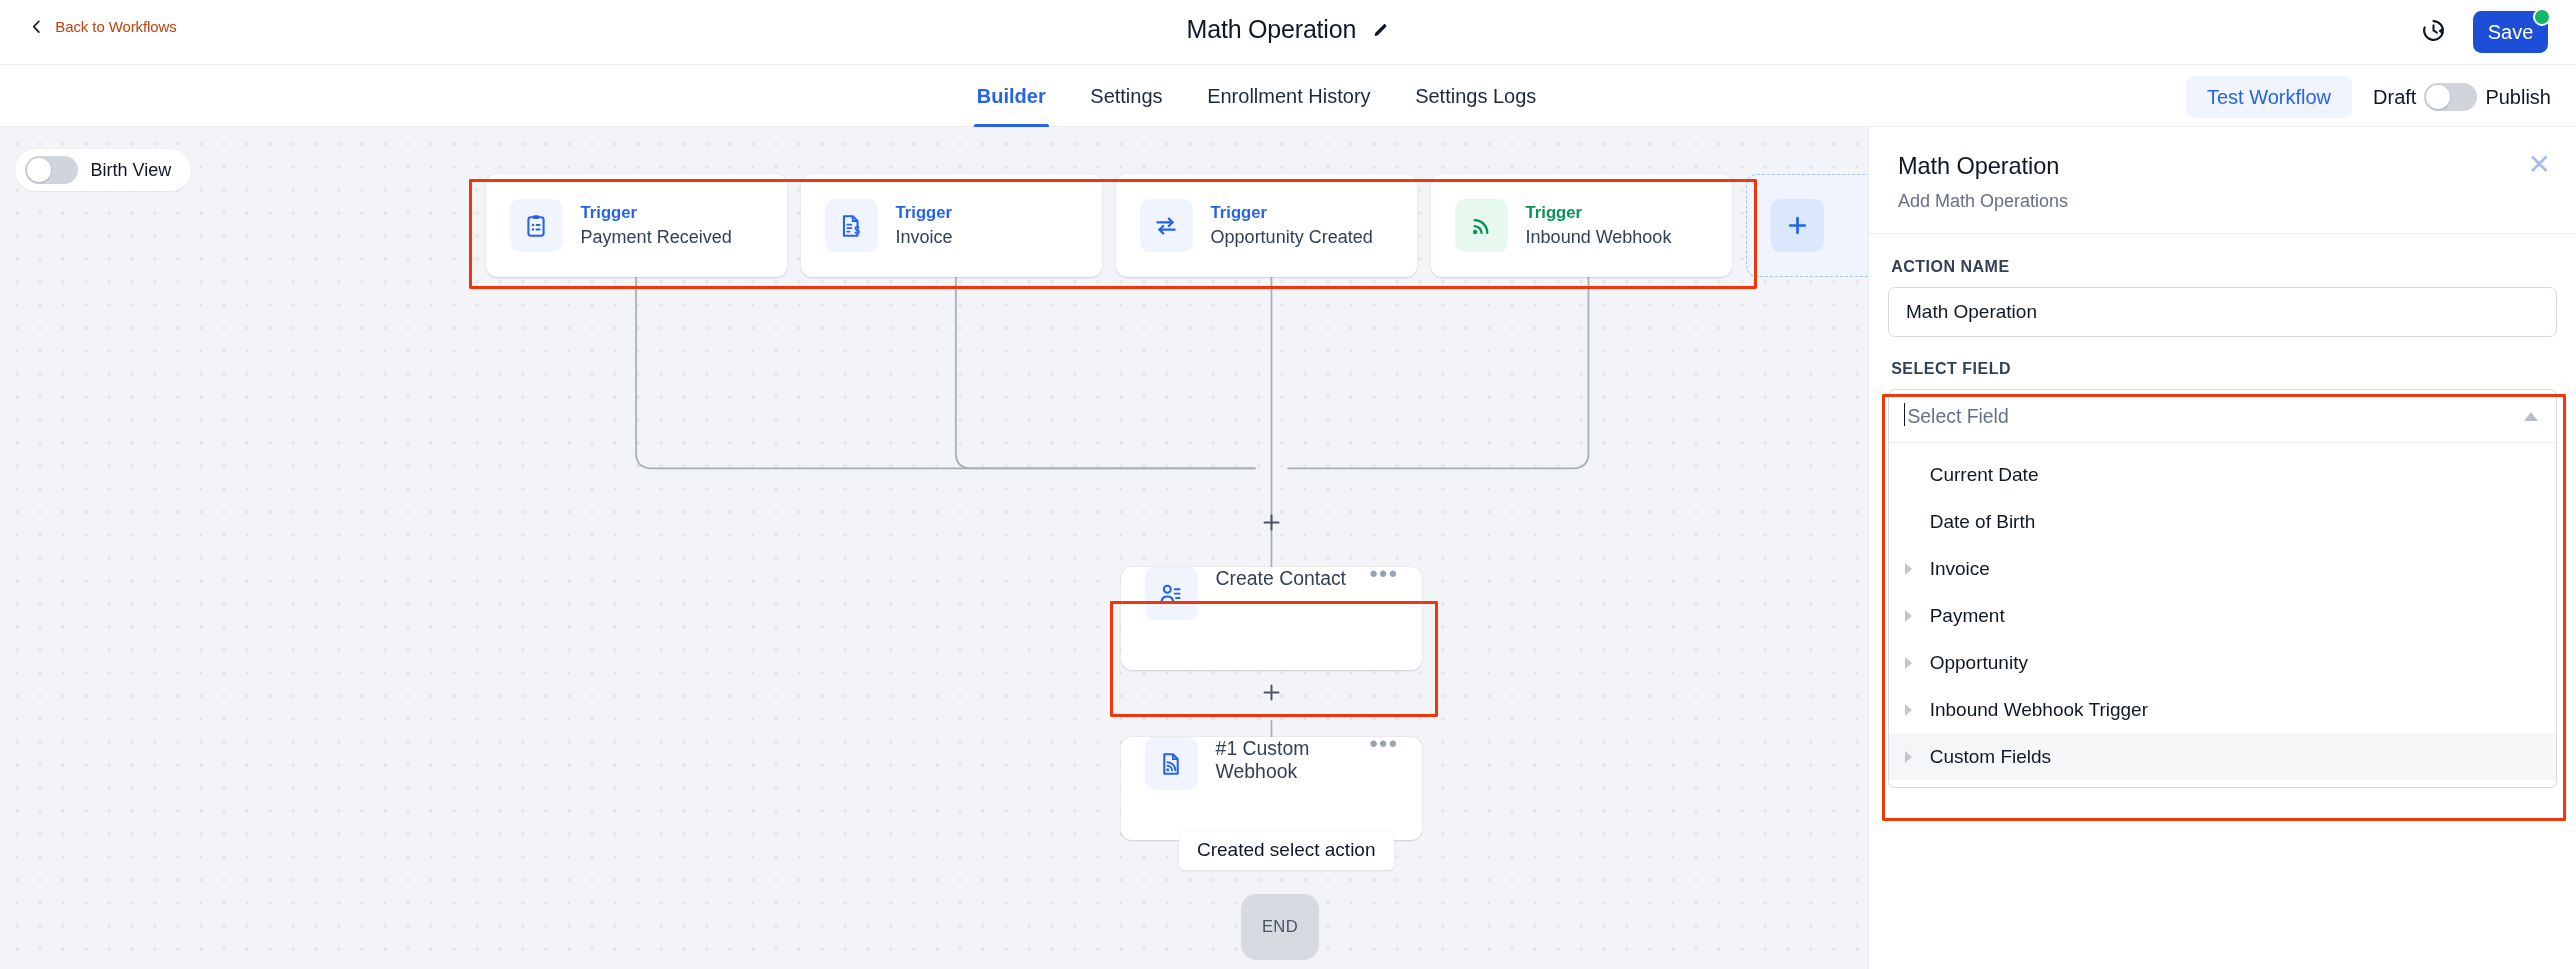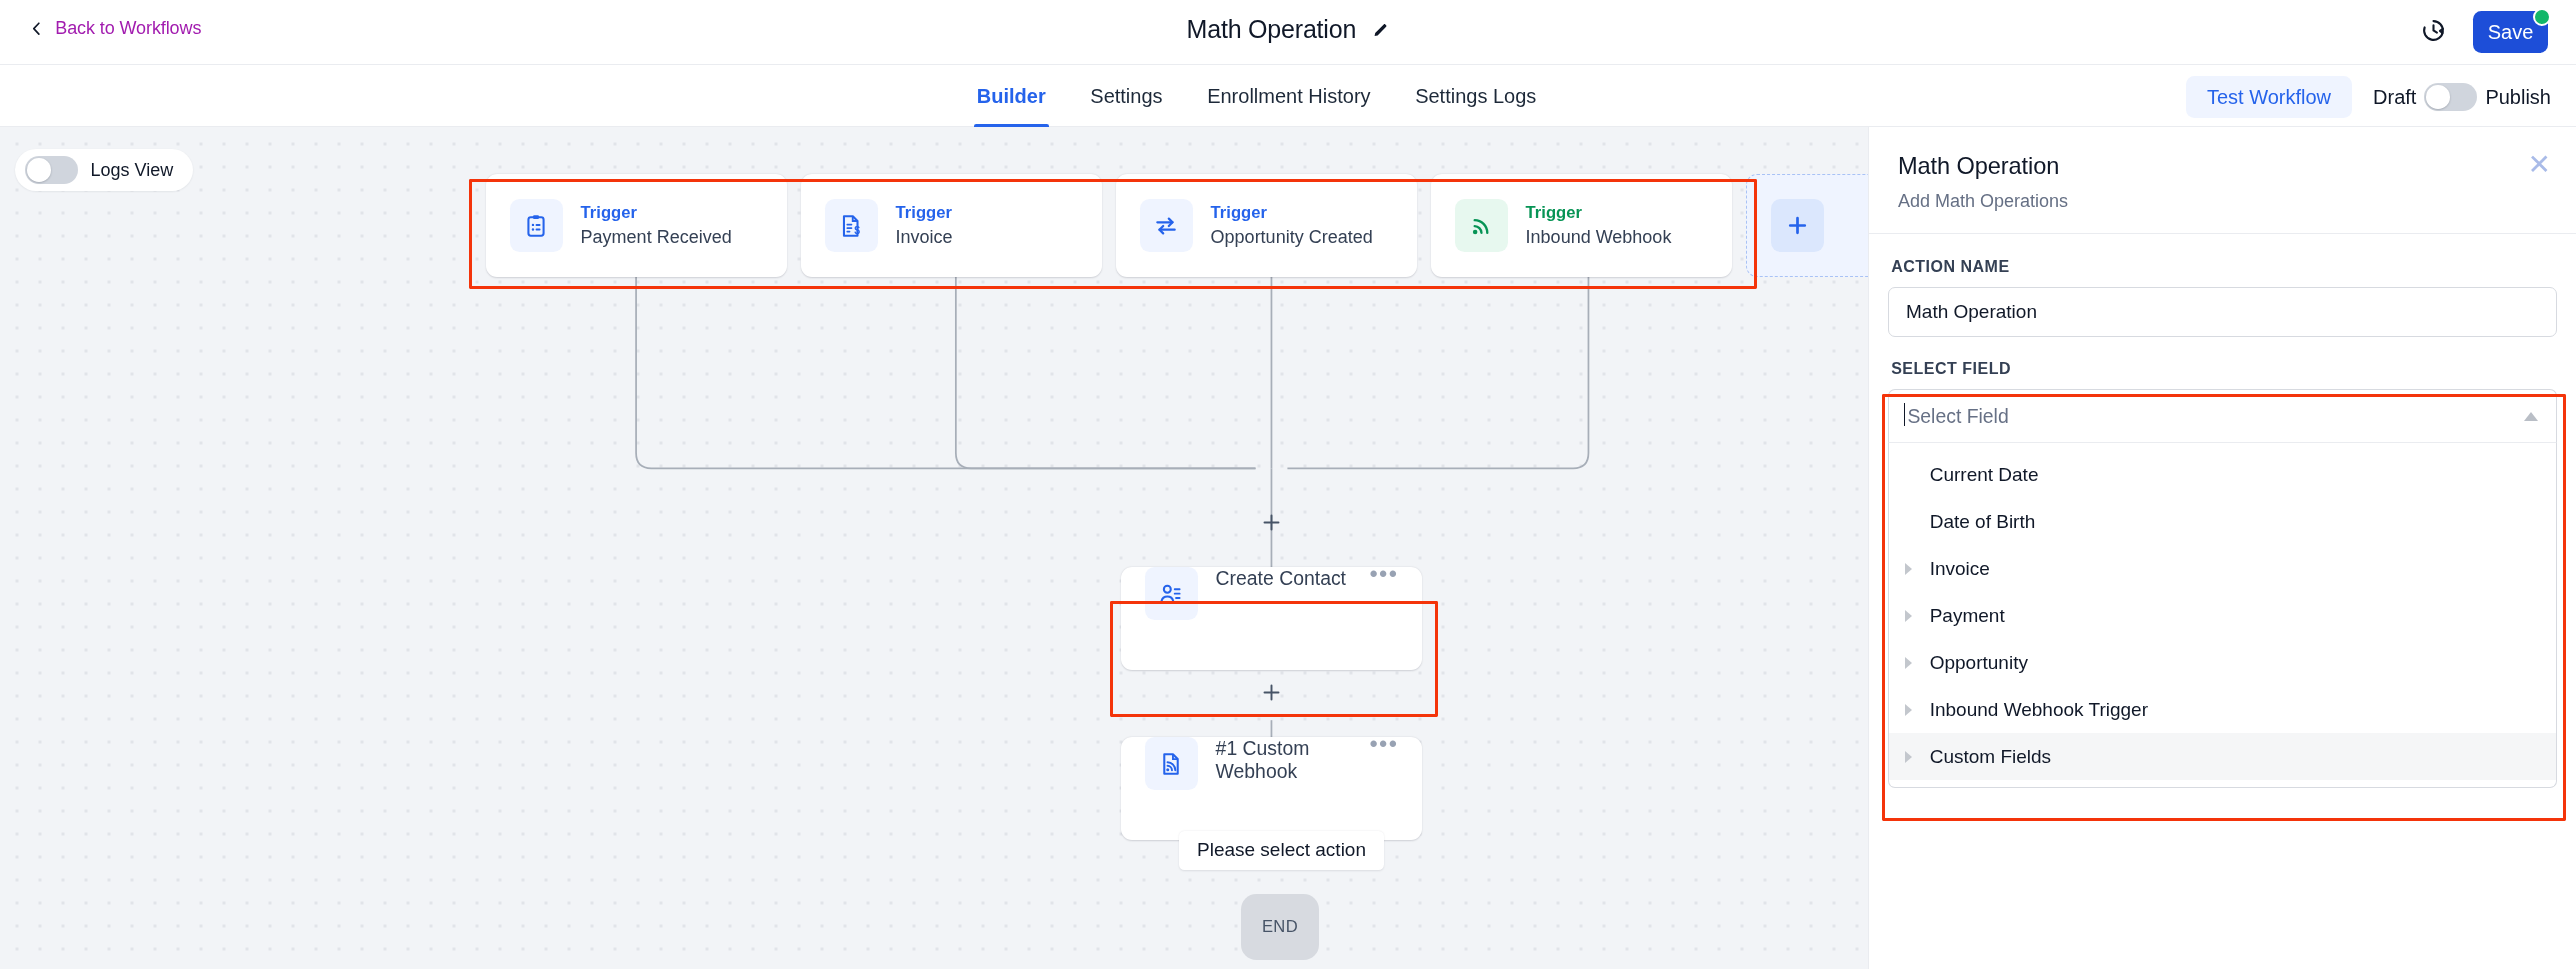--- a/index.html
+++ b/index.html
@@ -17,21 +17,21 @@
     width: 2576px; height: 65px;
     background: #ffffff;
     border-bottom: 0.7px solid #eaecf0;
   }
   .back-link {
     position: absolute; left: 29px; top: 18px;
     display: flex; align-items: center; gap: 11px;
     cursor: pointer;
   }
   .chev-left { width: 15.3px; height: 15.3px; flex: 0 0 auto; }
-  .back-label { font-size: 18px; color: #a21caf; letter-spacing: -0.1px; }
+  .back-label { font-size: 15px; color: #c2410c; letter-spacing: -0.1px; }
 
   .doc-title-wrap {
     position: absolute; left: 50%; top: 15.3px;
     transform: translateX(-50%);
     display: flex; align-items: center; gap: 15.3px;
   }
   .doc-title { font-size: 25px; color: #101828; letter-spacing: -0.2px; }
   .pencil-icon { width: 18px; height: 18px; cursor: pointer; }
 
   .history-icon {
@@ -304,21 +304,21 @@
       </div>
     </div>
   </div>
 
   <div class="canvas">
 
     <div class="stats-view">
       <div class="toggle-pill">
         <span class="knob"></span>
       </div>
-      <span class="lbl">Logs View</span>
+      <span class="lbl">Birth View</span>
     </div>
 
     <svg class="connectors" viewBox="0 0 2693 1215" width="1868" height="843">
       <g fill="none" stroke="#a7aeb8" stroke-width="2.5">
         <path d="M917 216 L917 470 Q917 492 939 492 L1810 492"></path>
         <path d="M1378 216 L1378 470 Q1378 492 1400 492 L1810 492"></path>
         <path d="M1833 216 L1833 492"></path>
         <path d="M2290 216 L2290 470 Q2290 492 2268 492 L1856 492"></path>
         <path d="M1833 492 L1833 635"></path>
         <path d="M1833 718 L1833 780"></path>
@@ -435,21 +435,21 @@
           <path d="M13.8 3 V7.5 H18.2" fill="none" stroke="#2563eb" stroke-width="1.7"></path>
           <circle cx="9" cy="17.4" r="1.4" fill="#2563eb"></circle>
           <path d="M8.8 13.6 a4.2 4.2 0 0 1 4.1 4.1" fill="none" stroke="#2563eb" stroke-width="1.8" stroke-linecap="round"></path>
           <path d="M8.8 10.4 a7.4 7.4 0 0 1 7.2 7.3" fill="none" stroke="#2563eb" stroke-width="1.8" stroke-linecap="round"></path>
         </svg>
       </span>
       <span class="node-label">#1 Custom Webhook</span>
       <span class="node-dots">•••</span>
     </div>
 
-    <div class="tooltip-box" style="left:1179px; top:704px;">Please select action</div>
+    <div class="tooltip-box" style="left:1179px; top:704px;">Created select action</div>
 
     <div class="end-badge" style="left:1241px; top:767px;">END</div>
   </div>
 
   <div class="panel">
     <div class="panel-head">
       <div class="panel-title">Math Operation</div>
       <div class="panel-sub">Add Math Operations</div>
       <div class="panel-close">✕</div>
     </div>

